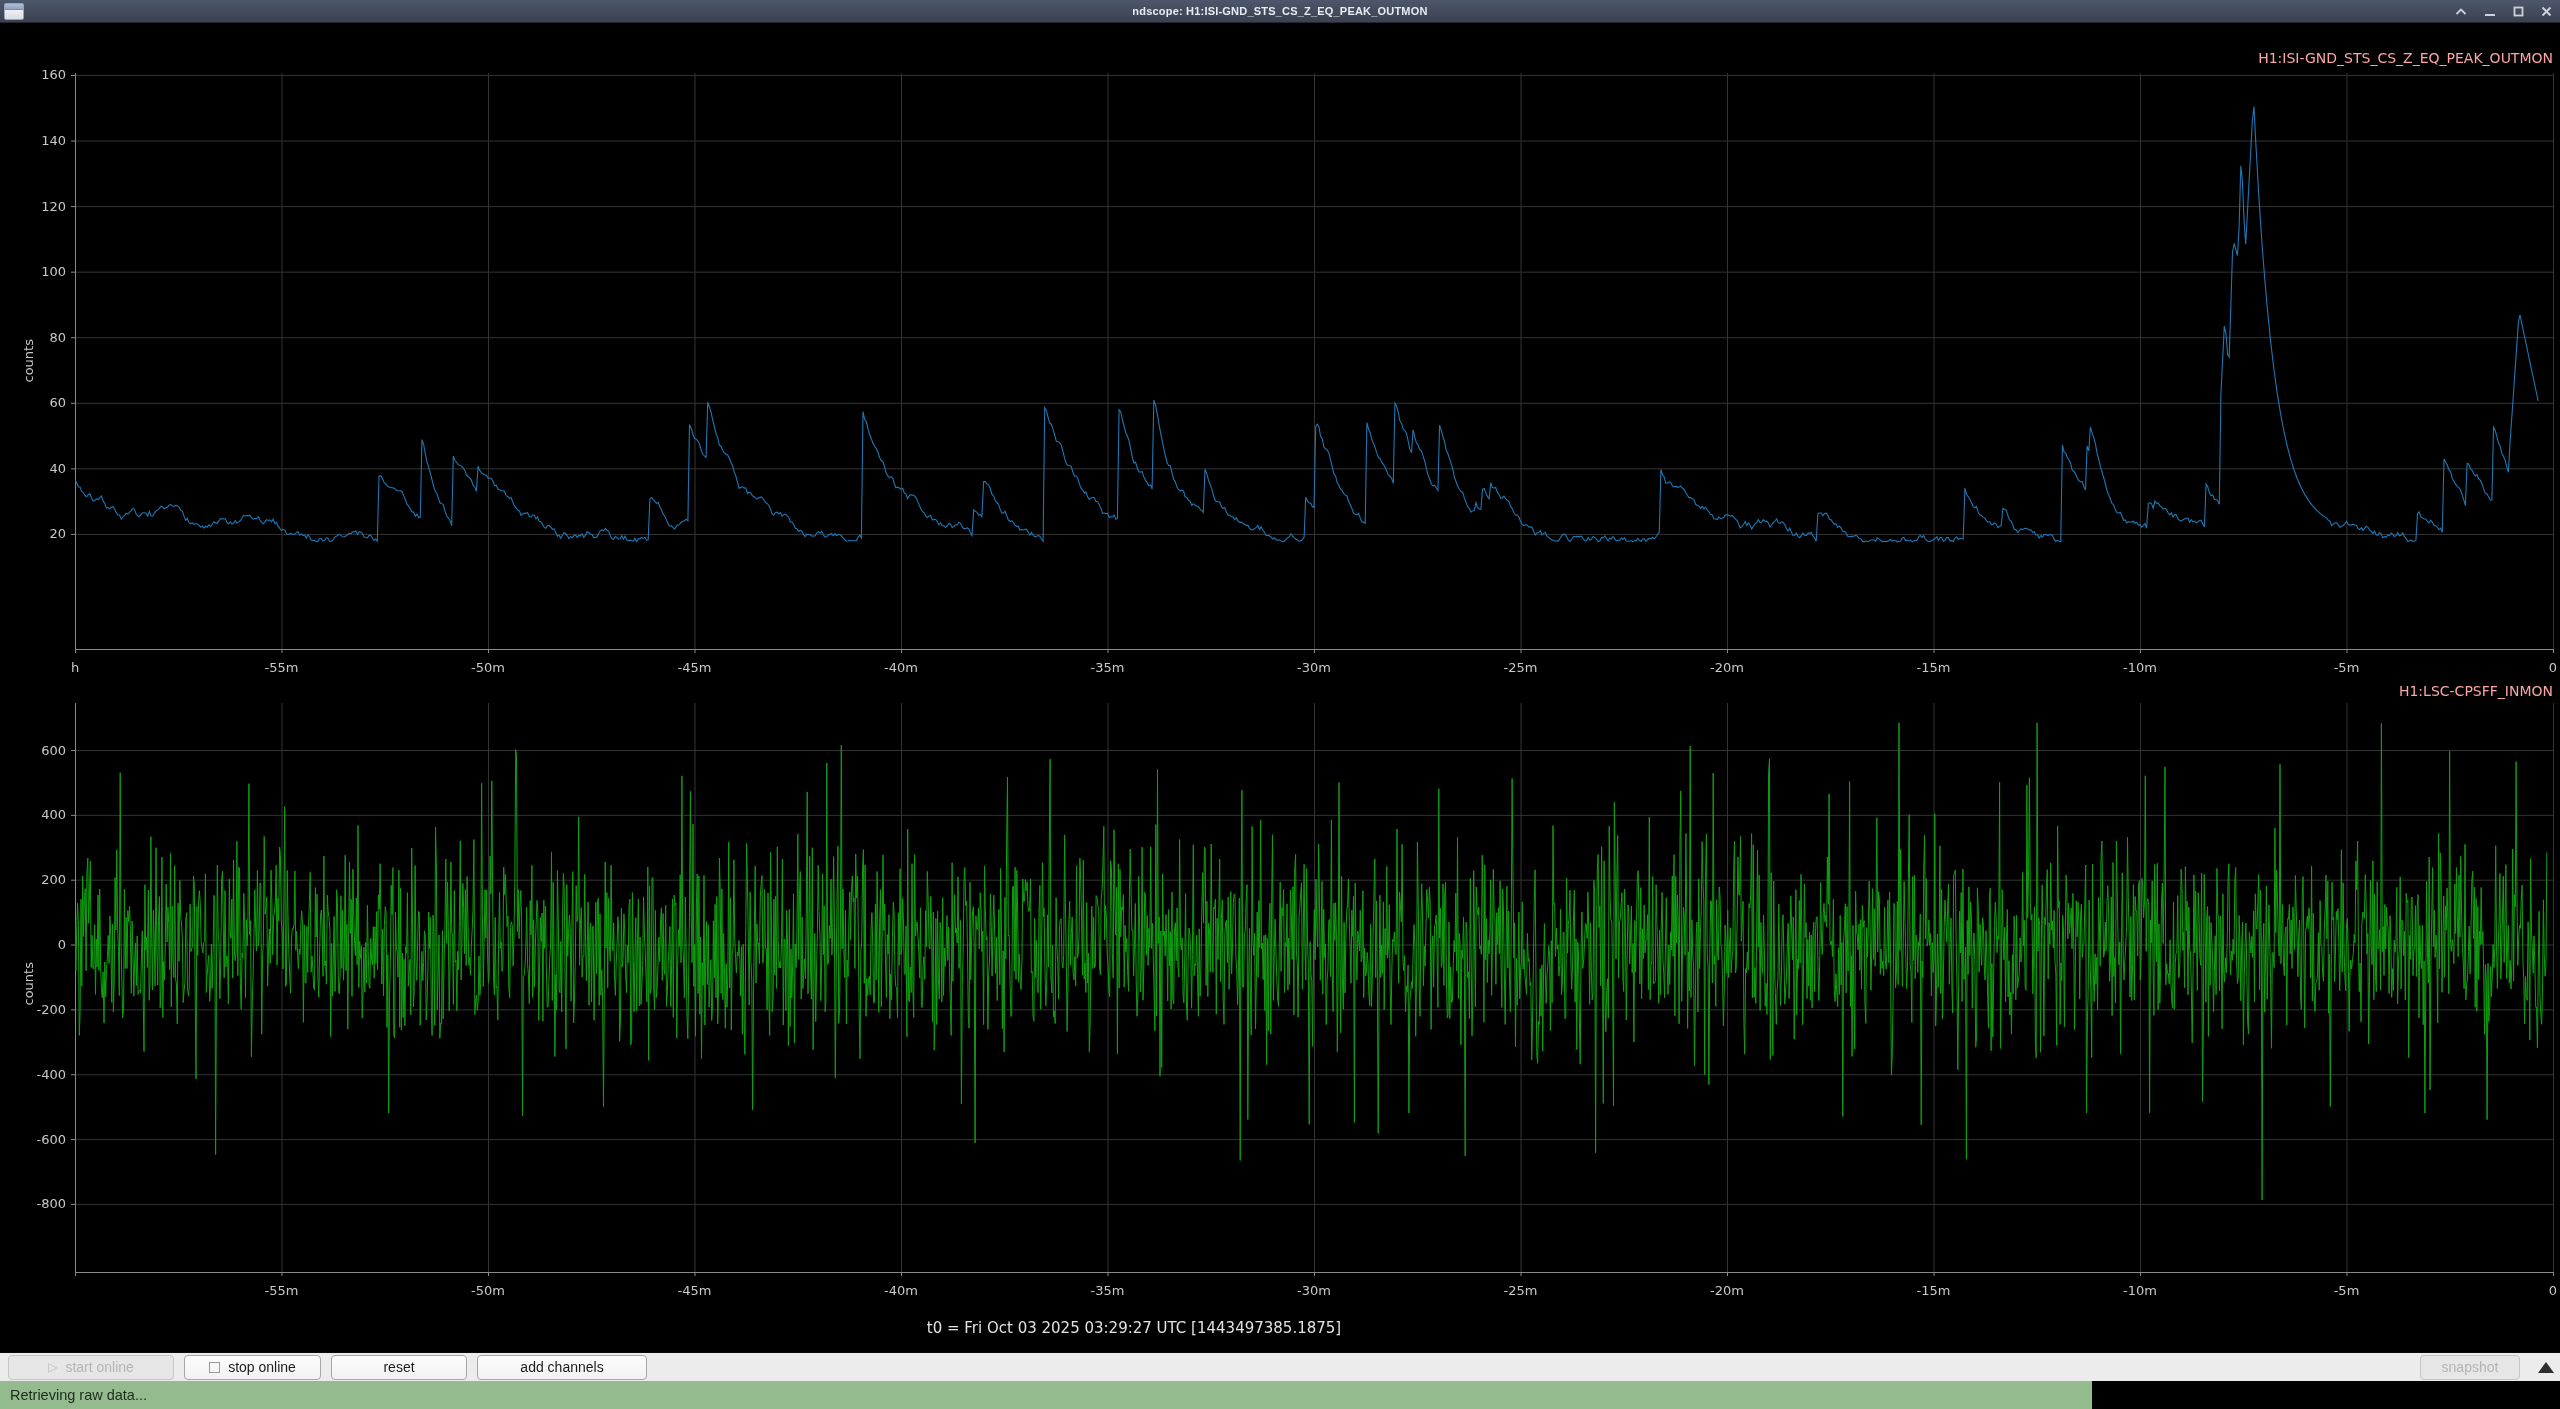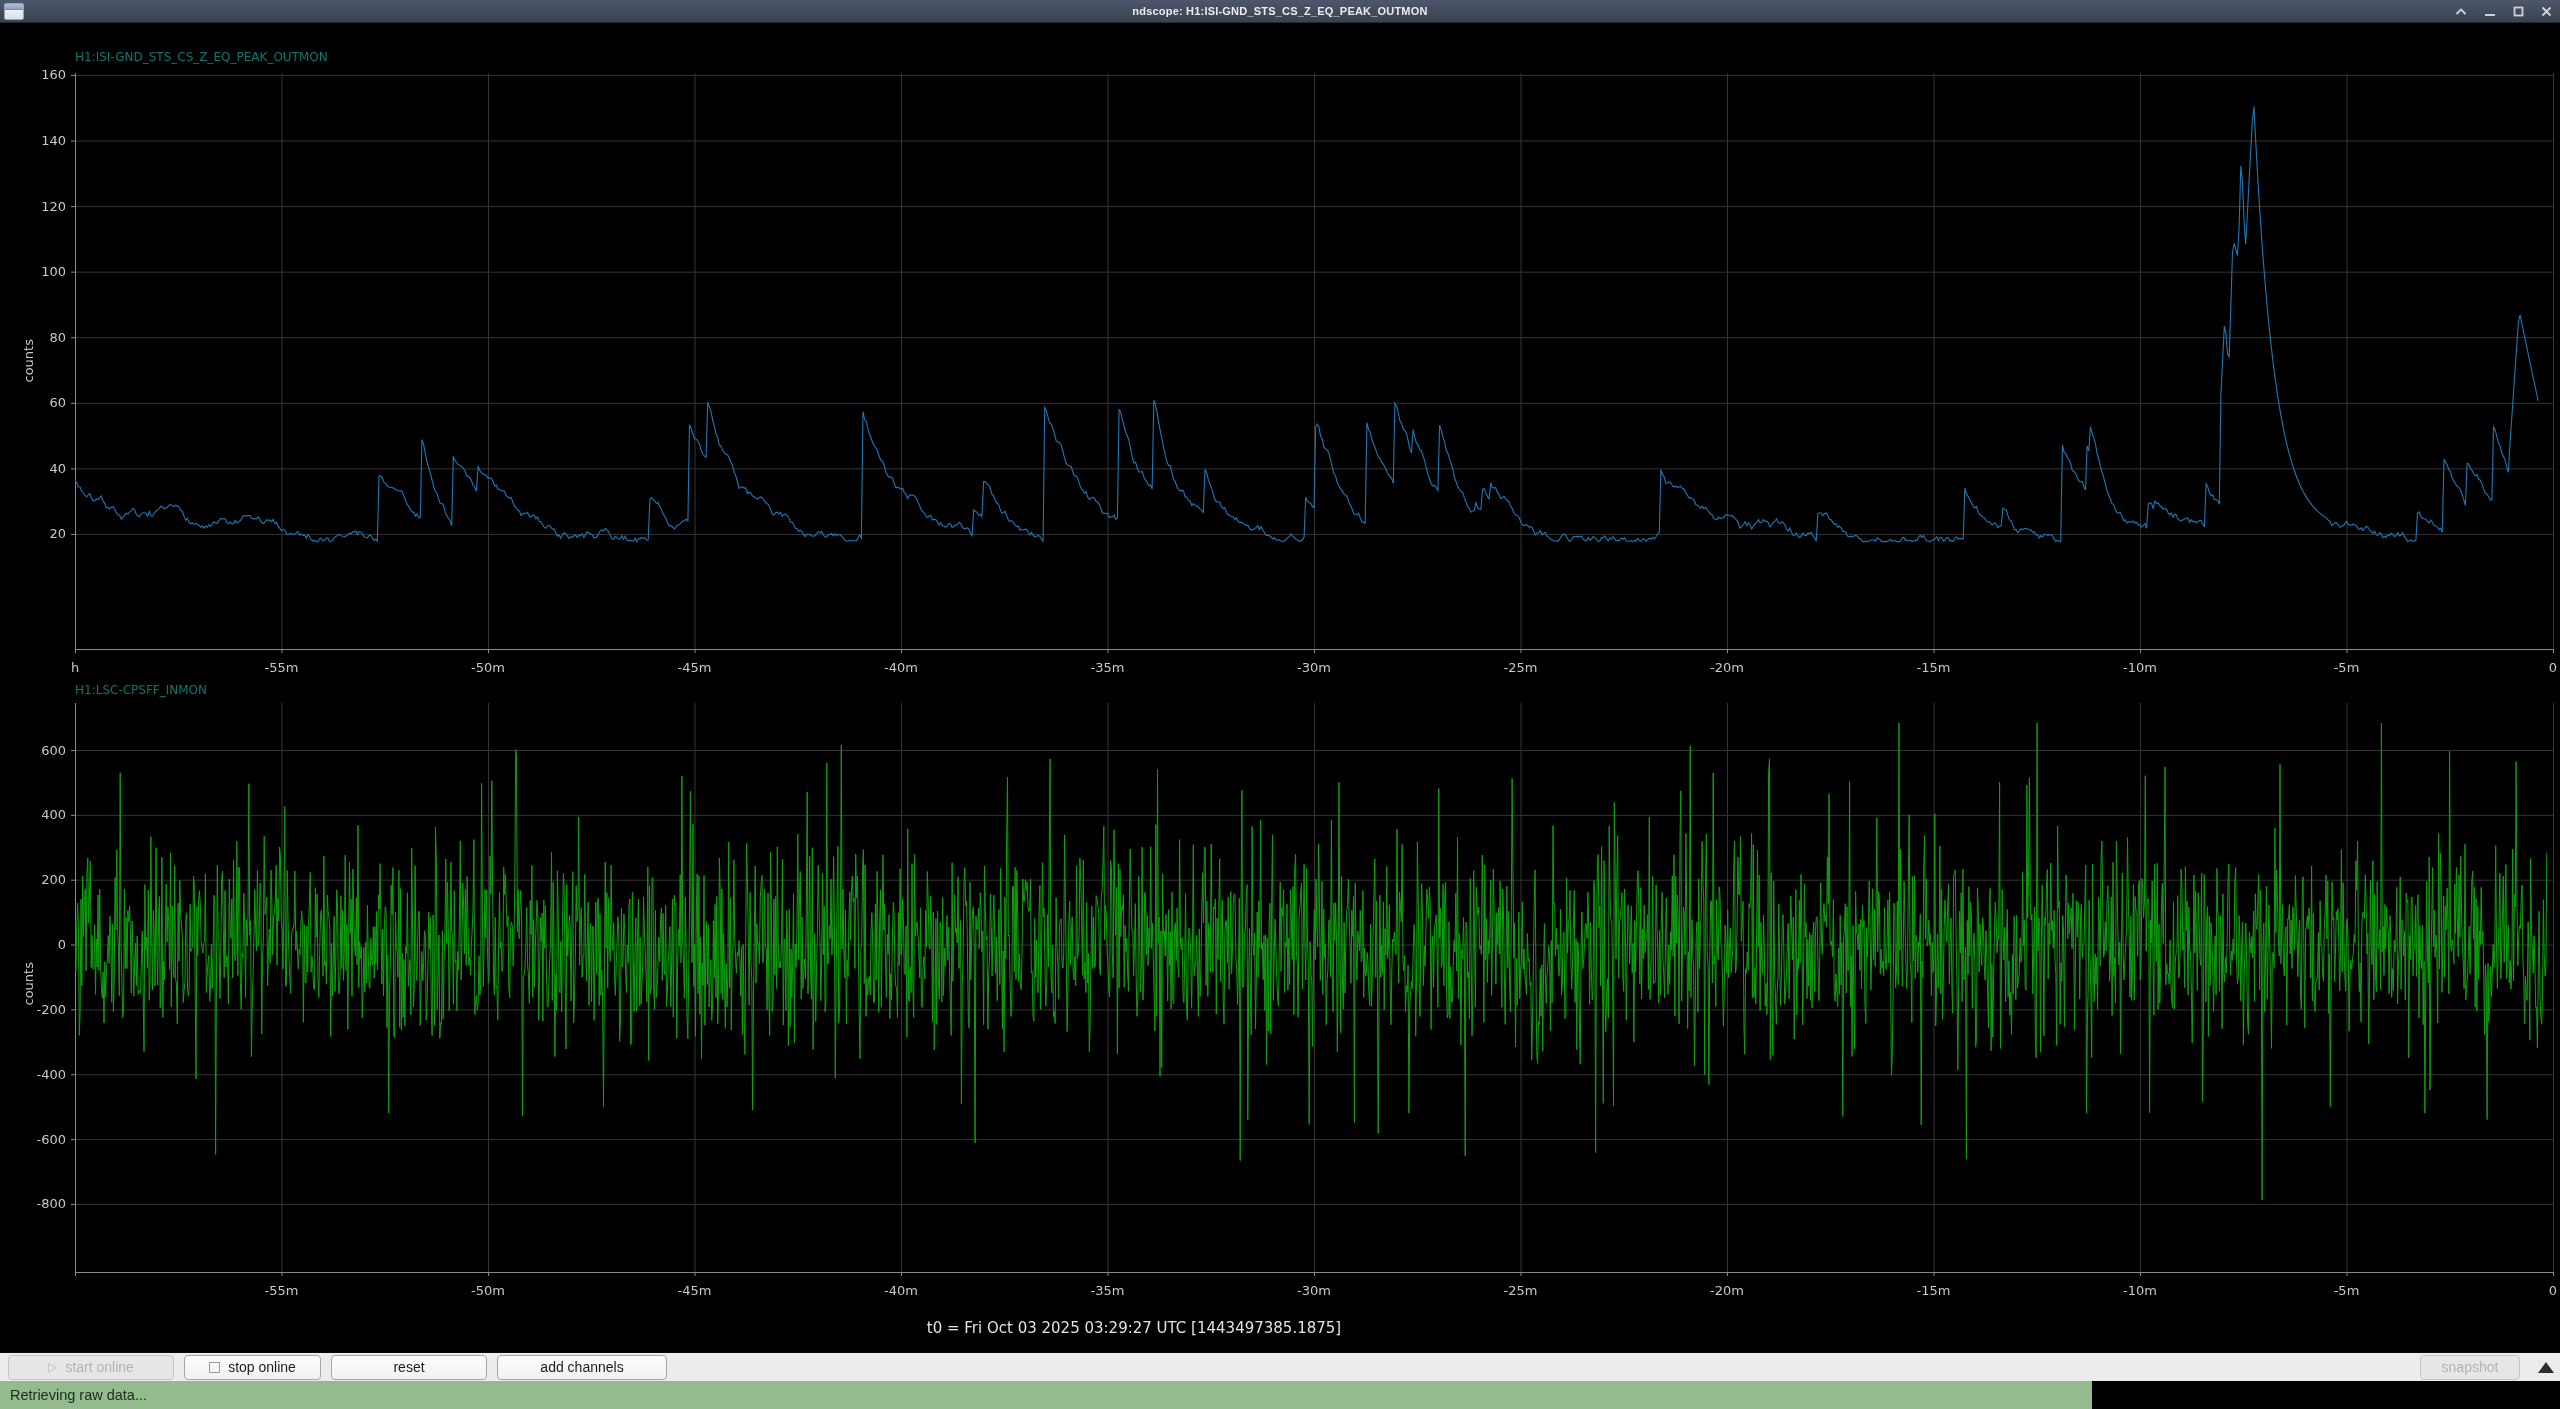--- a/index.html
+++ b/index.html
@@ -17,22 +17,22 @@
   }
   .titlebar .wtitle{color:#e8ecf2;font-size:11px;font-weight:bold;letter-spacing:.2px;}
   .win-icon{position:absolute;left:4px;top:3px;width:20px;height:17px;
     background:linear-gradient(#fdfdfd,#d9dee6);border:1px solid #9aa3b2;border-radius:2px;box-sizing:border-box;}
   .win-icon::before{content:"";display:block;height:5px;background:linear-gradient(#aebdd4,#8fa3c0);border-bottom:1px solid #7d8da8;}
   .win-controls{position:absolute;right:8px;top:0;height:23px;display:flex;align-items:center;gap:17px;}
   .win-controls svg{display:block;}
   
   .panel{position:absolute;left:0;width:2560px;}
   .panel svg{position:absolute;left:0;top:0;}
-  .plot-title{position:absolute;left:75px;width:2478px;text-align:left;
-    color:#0f766e;font-size:12px;font-family:"DejaVu Sans",sans-serif;}
+  .plot-title{position:absolute;left:75px;width:2478px;text-align:right;
+    color:#fca5a5;font-size:14px;font-family:"DejaVu Sans",sans-serif;}
   .ylab{position:absolute;color:#c8c8c8;font-size:13px;font-family:"DejaVu Sans",sans-serif;
     transform:rotate(-90deg);transform-origin:center;white-space:nowrap;}
   
   .t0row{position:absolute;left:0;top:1303px;width:2268px;height:49px;
     display:flex;align-items:center;justify-content:center;
     color:#e2e2e2;font-size:15px;font-family:"DejaVu Sans",sans-serif;background:#000;}
   
   .toolbar{
     position:absolute;left:0;top:1352px;width:2560px;height:29px;background:#ececec;
     display:flex;align-items:center;box-sizing:border-box;padding:0 6px 0 8px;gap:10px;
@@ -254,21 +254,21 @@
 
 <div class="toolbar">
   <button class="btn disabled" style="width:166px;" disabled="">
     <span class="play-glyph">▷</span>
     <span>start online</span>
   </button>
   <button class="btn" style="width:137px;">
     <span class="stop-glyph"></span>
     <span>stop online</span>
   </button>
-  <button class="btn" style="width:156px;">
+  <button class="btn" style="width:136px;">
     <span>reset</span>
   </button>
   <button class="btn" style="width:170px;">
     <span>add channels</span>
   </button>
   <span class="spacer"></span>
   <button class="btn disabled" style="width:100px;" disabled="">
     <span>snapshot</span>
   </button>
   <span class="up-arrow"></span>

